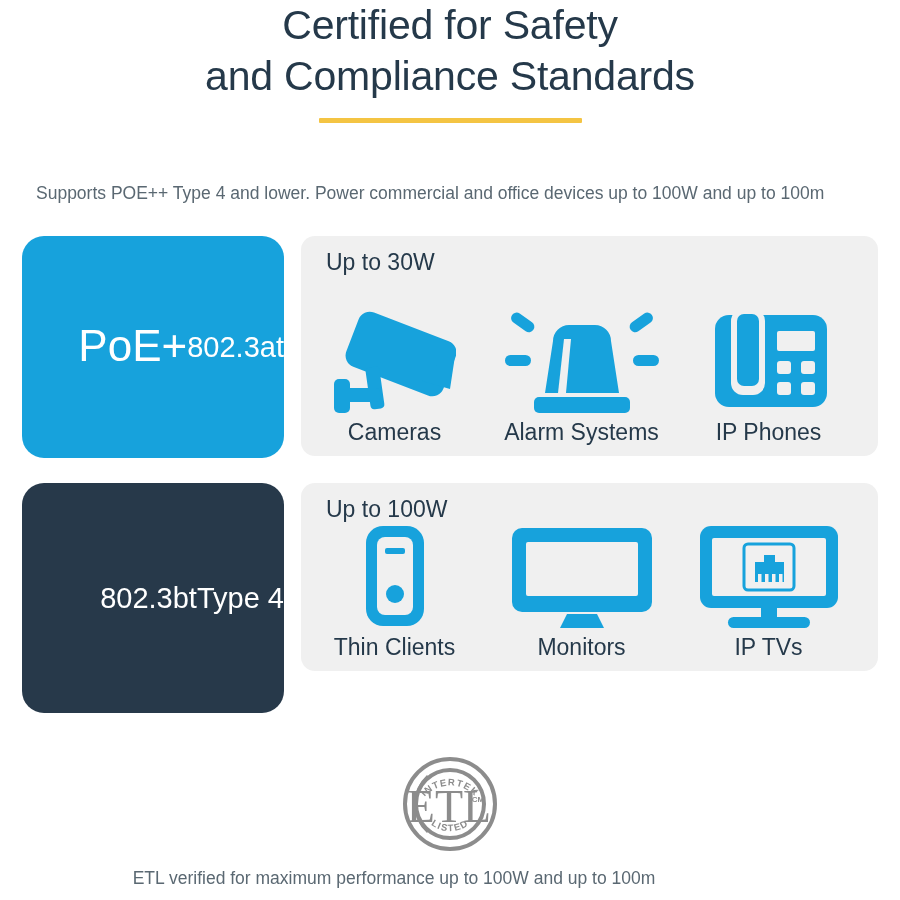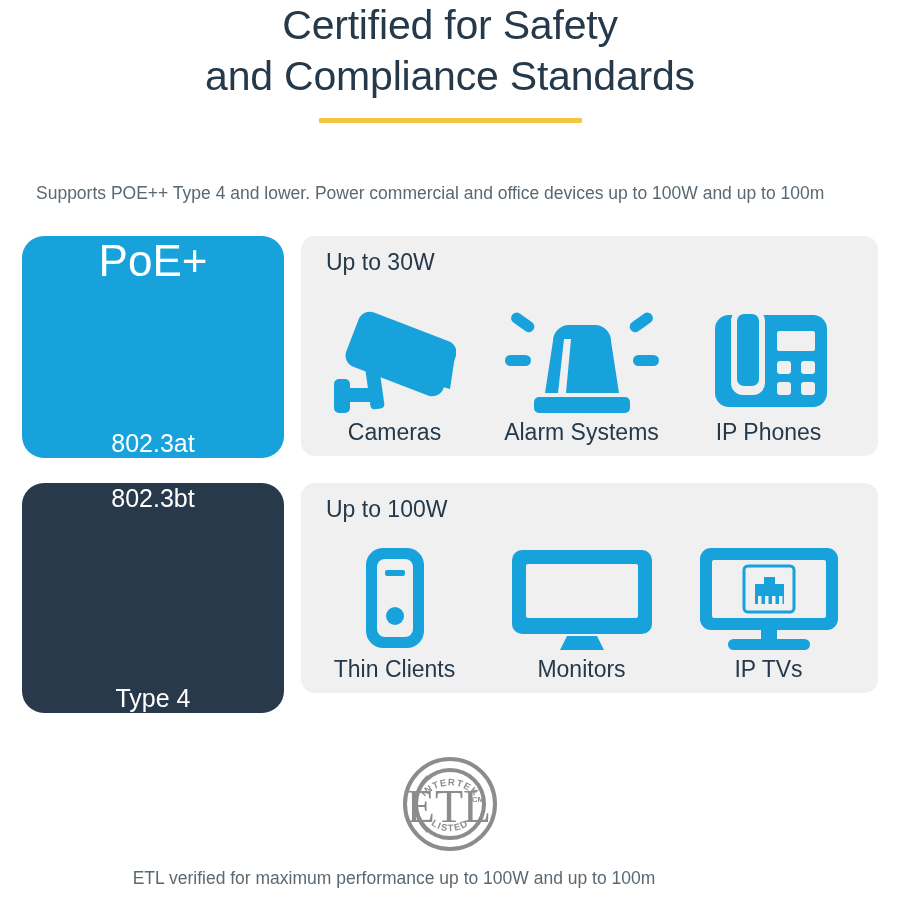--- a/index.html
+++ b/index.html
@@ -62,55 +62,54 @@
     display: flex;
     gap: 0;
   }
   .row-1 { top: 236px; height: 222px; }
   .row-2 { top: 483px; height: 230px; }
 
   .badge {
     width: 262px;
     border-radius: 22px;
     display: flex;
-    flex-direction: column;
     align-items: center;
-    justify-content: space-between;
+    justify-content: flex-end;
     color: #ffffff;
     box-sizing: border-box;
     flex: 0 0 auto;
   }
   .badge-blue { background: #17a2dc; height: 222px; }
   .badge-dark { background: #27394a; height: 230px; }
 
   .badge-title {
     font-size: 44px;
     font-weight: 400;
     line-height: 50px;
     letter-spacing: 0px;
   }
   .badge-sub {
-    font-size: 25px;
+    font-size: 29px;
     font-weight: 400;
     line-height: 30px;
     text-align: center;
   }
   .badge-blue .badge-title { margin-bottom: 2px; }
   .badge-dark .badge-title { margin-bottom: 2px; }
 
   .panel {
     background: #f0f0f0;
     border-radius: 14px;
     margin-left: 17px;
     flex: 1 1 auto;
     position: relative;
     box-sizing: border-box;
   }
   .panel-1 { height: 220px; padding-left: 10px; }
-  .panel-2 { height: 210px; }
+  .panel-2 { height: 188px; }
 
   .panel-heading {
     position: absolute;
     top: 13px;
     left: 25px;
     font-size: 23px;
     color: #25394a;
     font-weight: 400;
   }
 

